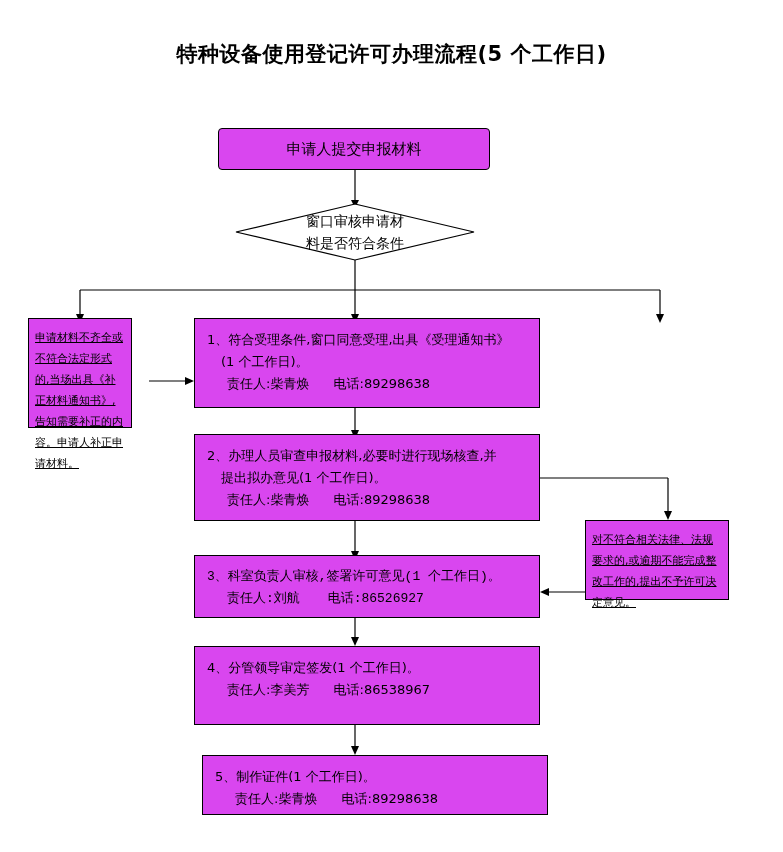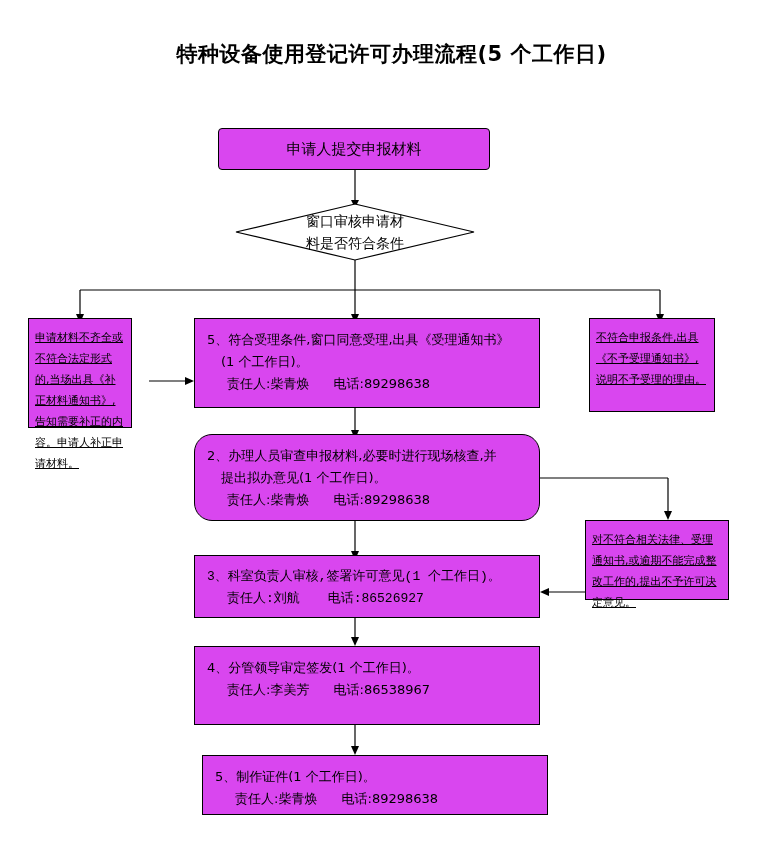--- a/index.html
+++ b/index.html
@@ -160,38 +160,35 @@
     <div class="diamond-label">
       <span>窗口审核申请材</span>
       <span>料是否符合条件</span>
     </div>
   </div>
 
   <div class="node small-side" style="left:28px; top:318px; width:104px; height:110px;">
     <span>申请材料不齐全或不符合法定形式的,当场出具《补正材料通知书》,告知需要补正的内容。申请人补正申请材料。</span>
   </div>
 
-  <div class="node small-side" style="left:589px; top:318px; width:126px; height:94px;">
-    <span>不符合申报条件,出具《不予受理通知书》,说明不予受理的理由。</span>
-  </div>
 
   <div class="node small-side" style="left:585px; top:520px; width:144px; height:80px;">
-    <span>对不符合相关法律、受理通知书,或逾期不能完成整改工作的,提出不予许可决定意见。</span>
+    <span>对不符合相关法律、法规要求的,或逾期不能完成整改工作的,提出不予许可决定意见。</span>
   </div>
 
   <div class="node padbox" style="left:194px; top:318px; width:346px; height:90px;">
-    <span class="line1">5、符合受理条件,窗口同意受理,出具《受理通知书》</span>
+    <span class="line1">1、符合受理条件,窗口同意受理,出具《受理通知书》</span>
     <span class="line2">(1 个工作日)。</span>
     <span class="resp">
       <span>责任人:柴青焕</span>
       <span class="ph">电话:89298638</span>
     </span>
   </div>
 
-  <div class="node padbox" style="left:194px; top:434px; width:346px; height:87px;border-radius:18px;">
+  <div class="node padbox" style="left:194px; top:434px; width:346px; height:87px;">
     <span class="line1">2、办理人员审查申报材料,必要时进行现场核查,并</span>
     <span class="line2">提出拟办意见(1 个工作日)。</span>
     <span class="resp">
       <span>责任人:柴青焕</span>
       <span class="ph">电话:89298638</span>
     </span>
   </div>
 
   <div class="node padbox" style="left:194px; top:555px; width:346px; height:63px;font-family:Liberation Mono, monospace;">
     <span class="line1">3、科室负责人审核,签署许可意见(1 个工作日)。</span>

